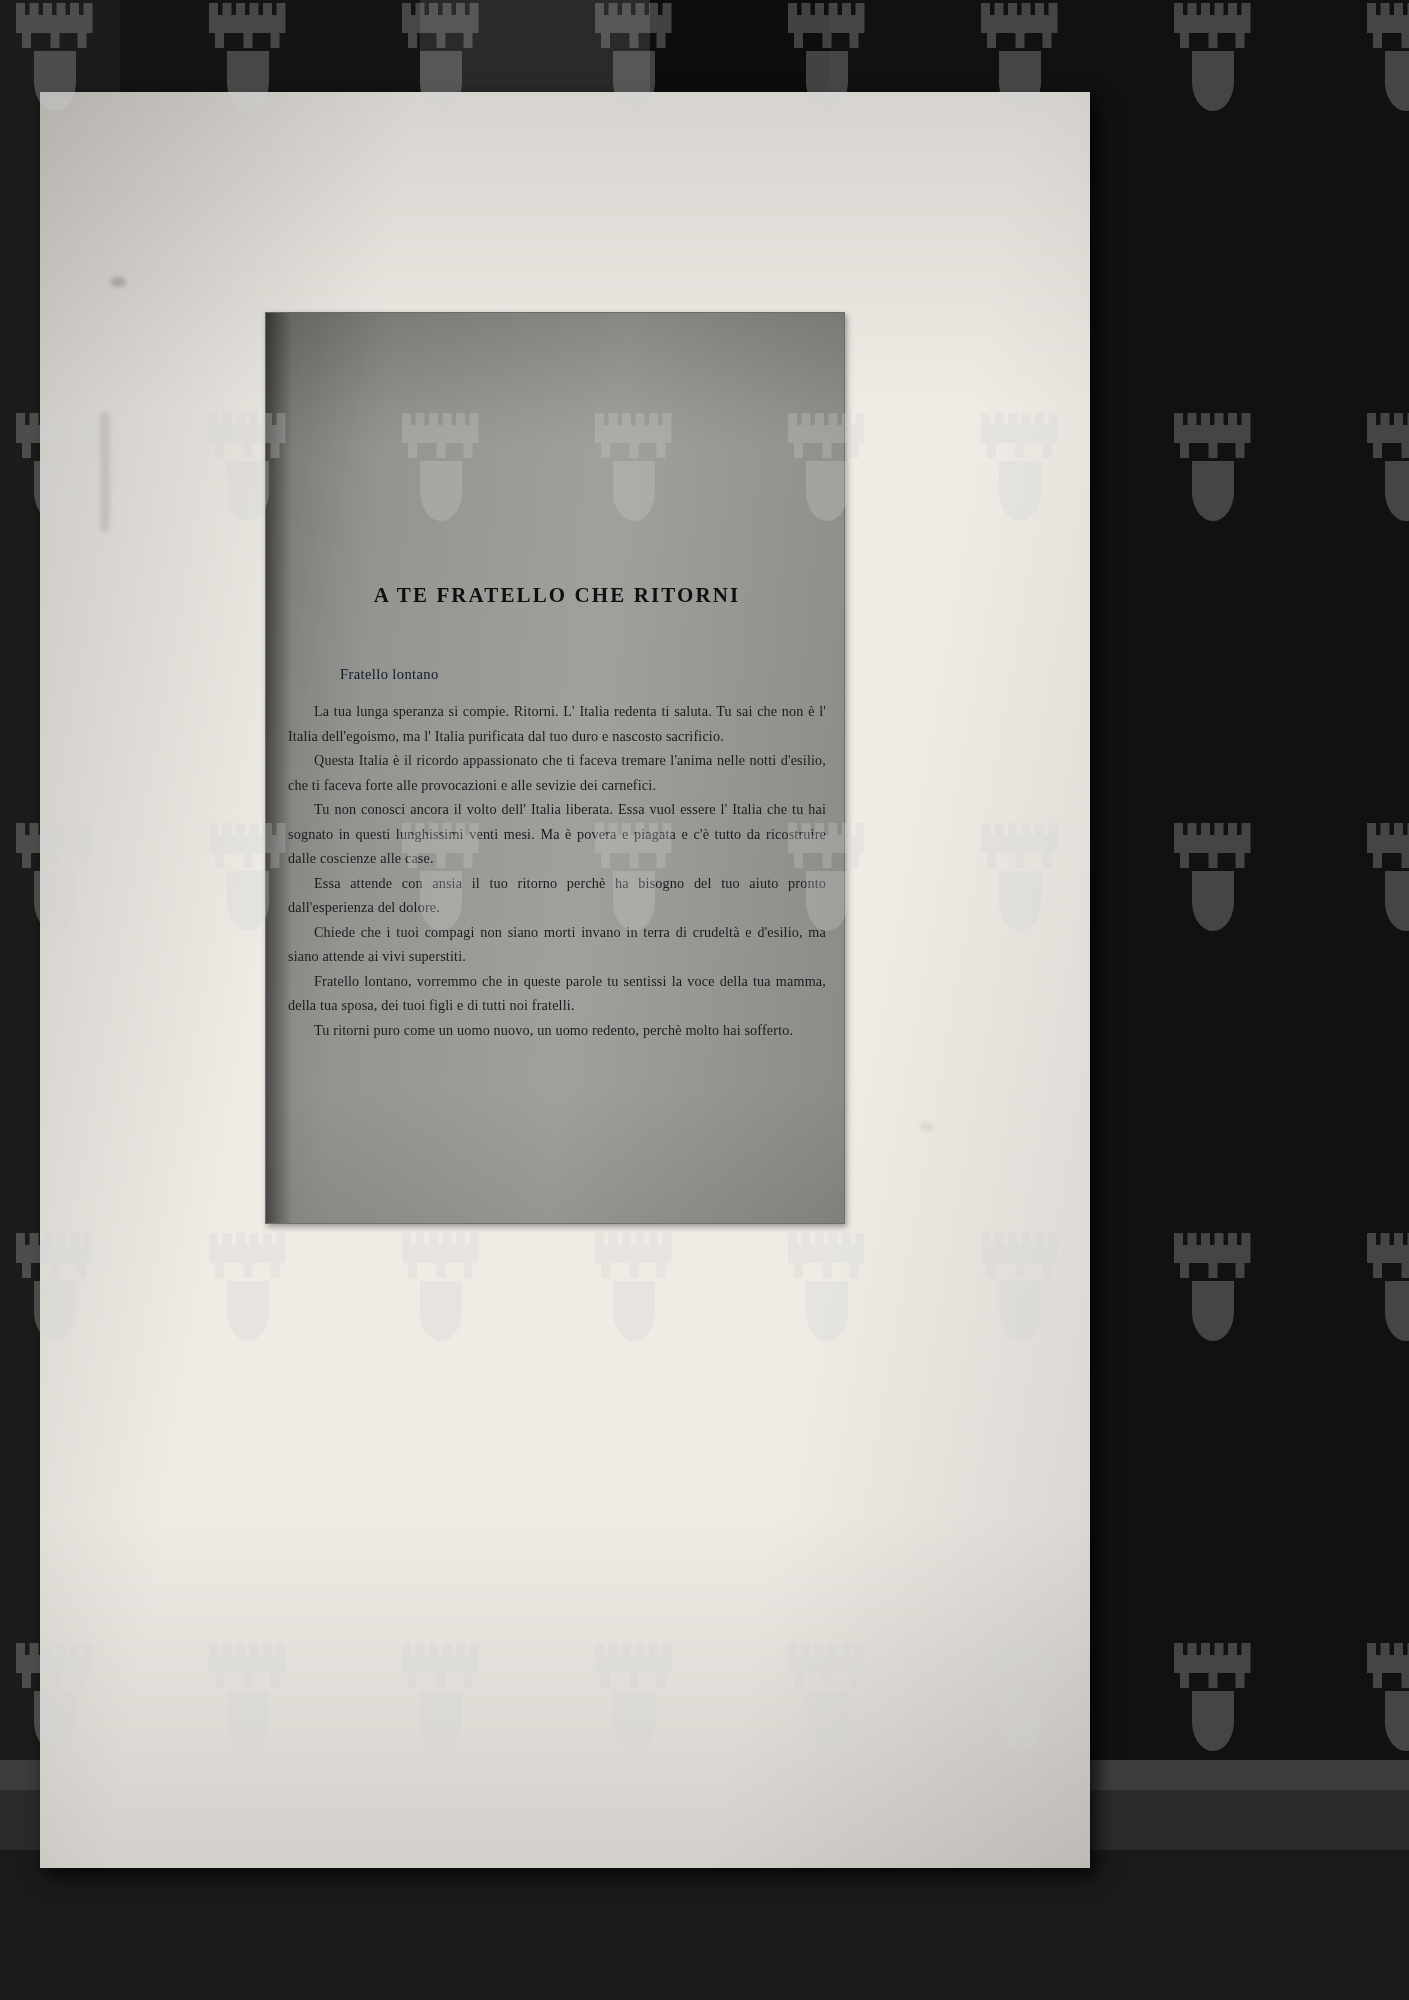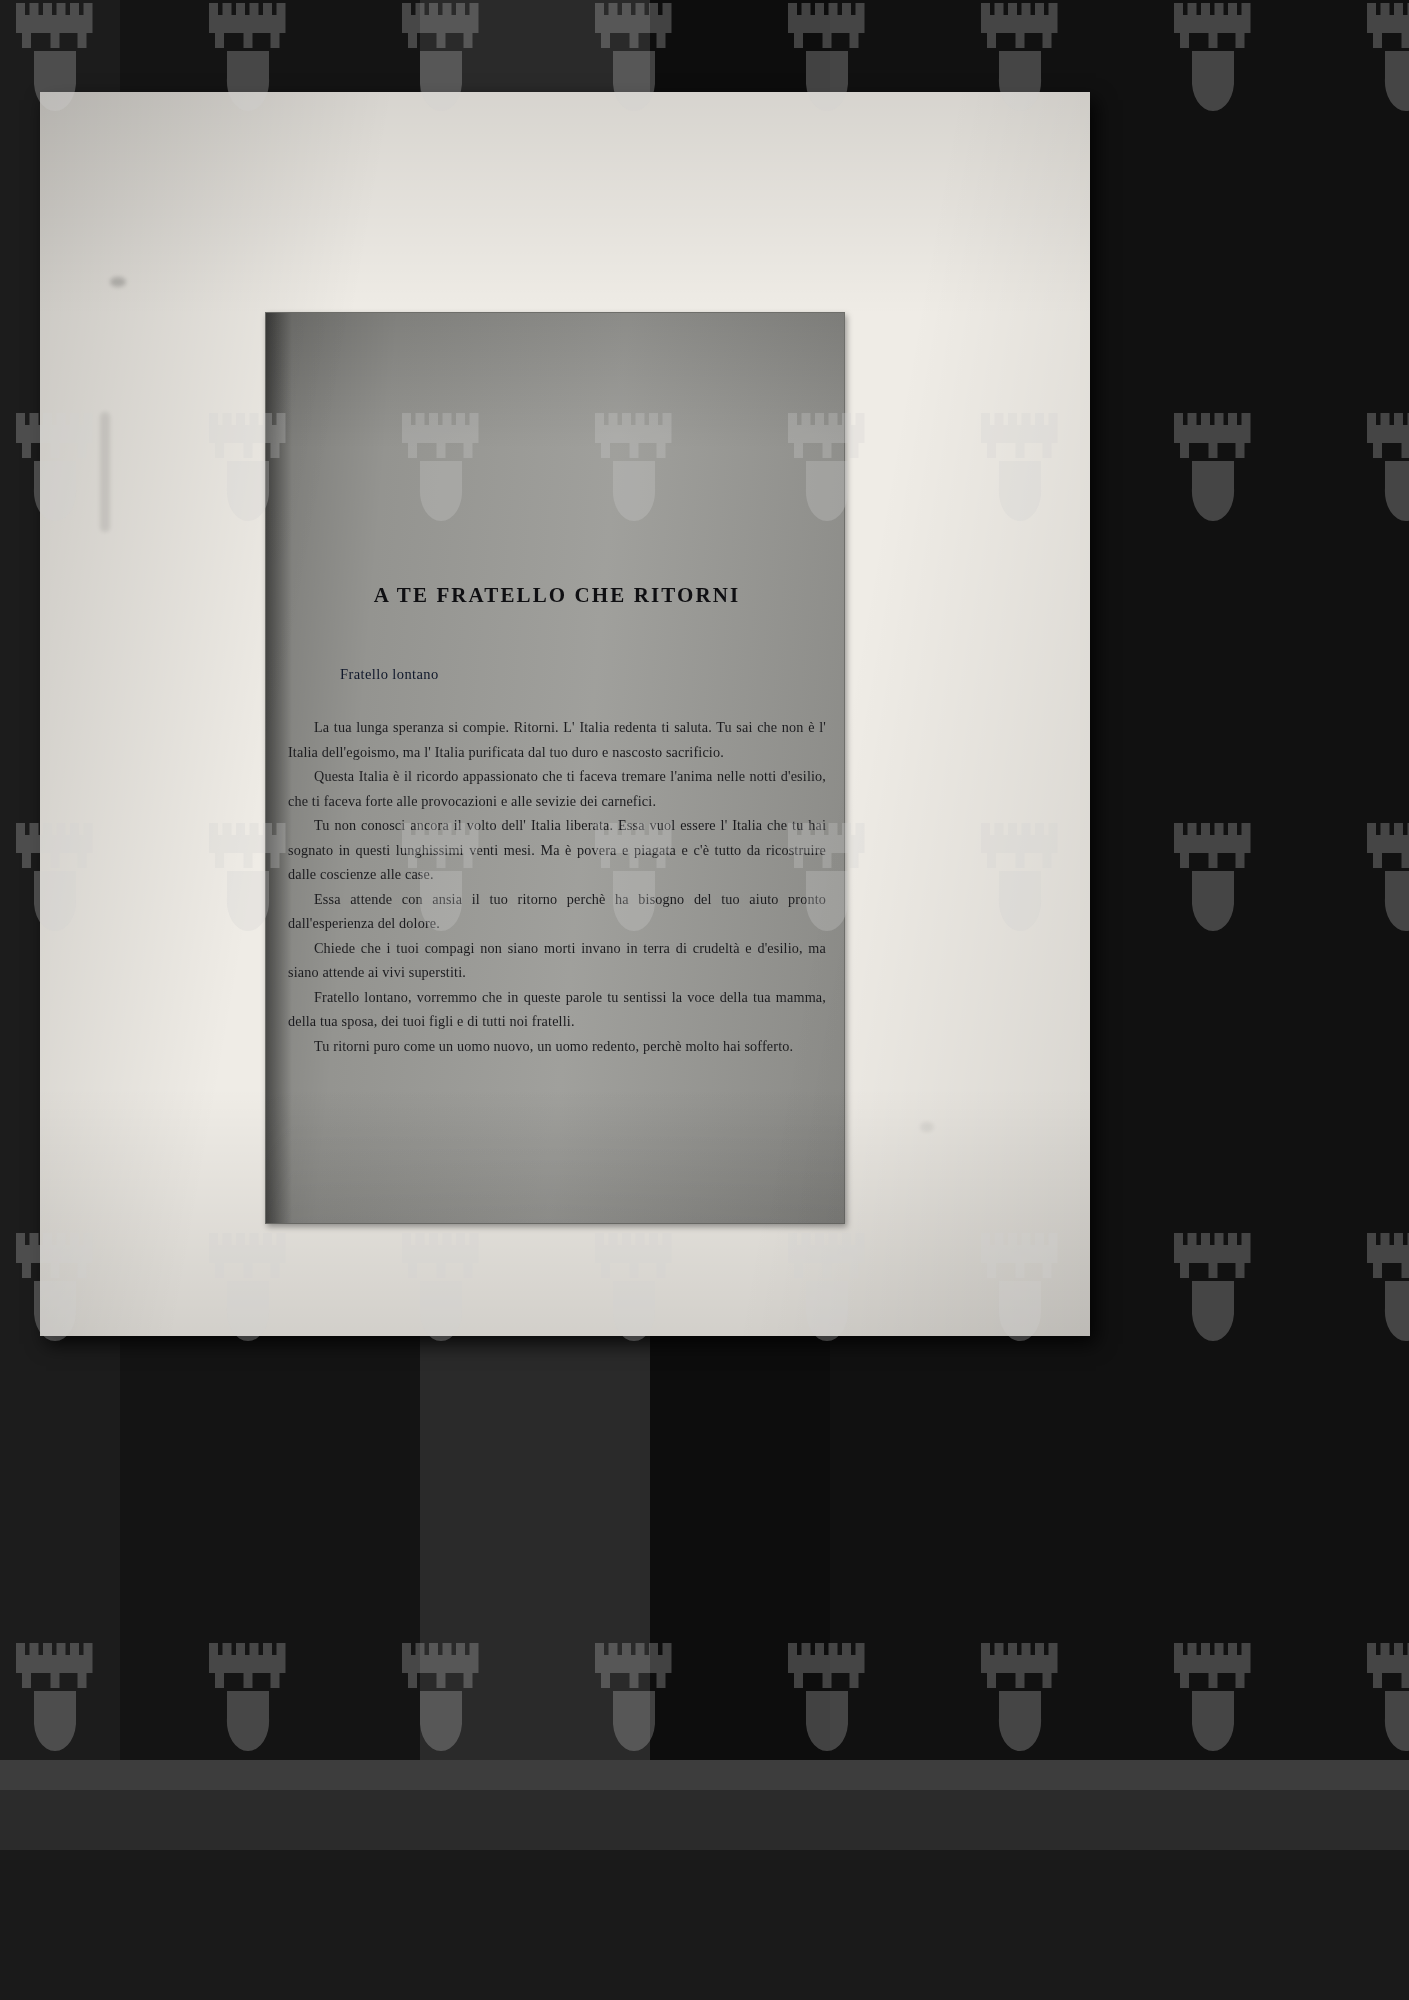--- a/index.html
+++ b/index.html
@@ -61,21 +61,21 @@
     height: 60px;
     background: #2b2b2b;
   }
 
   
   #mount {
     position: absolute;
     left: 40px;
     top: 92px;
     width: 1050px;
-    height: 1244px;
+    height: 1776px;
     background: #efece6;
     box-shadow: 6px 8px 18px rgba(0,0,0,0.8);
   }
   #mount::after {
     
     content: "";
     position: absolute;
     inset: 0;
     background:
       linear-gradient(100deg, rgba(0,0,0,0.16) 0%, rgba(0,0,0,0.0) 28%, rgba(0,0,0,0.0) 72%, rgba(0,0,0,0.10) 100%),
@@ -147,21 +147,21 @@
 
   .body-par {
     margin: 0;
     font-size: 14.2px;
     line-height: 24.5px;
     text-align: justify;
     text-indent: 26px;
     letter-spacing: 0.15px;
     color: #1b1b1e;
   }
-  #body { margin-top: 32px; }
+  #body { margin-top: 16px; }
 
   
   #watermark {
     position: absolute;
     inset: 0;
     z-index: 50;
     pointer-events: none;
     opacity: 0.5;
   }
   .crest {

